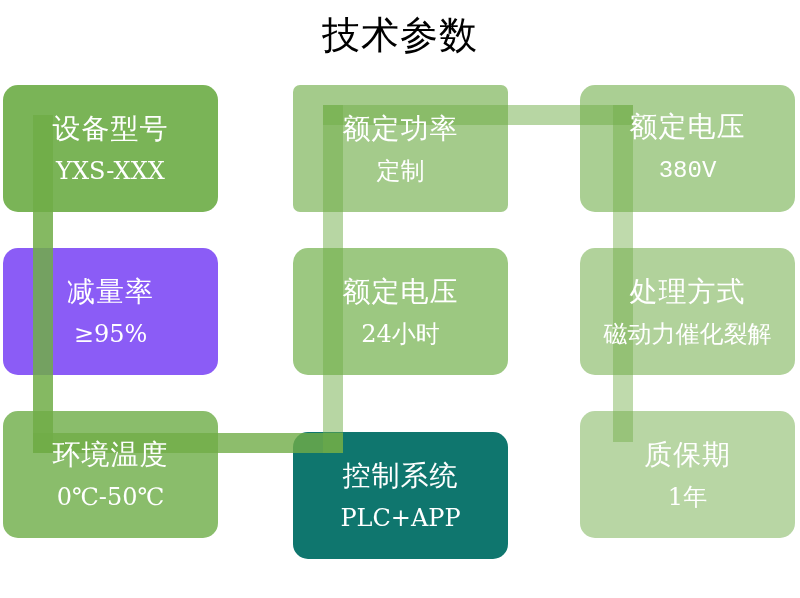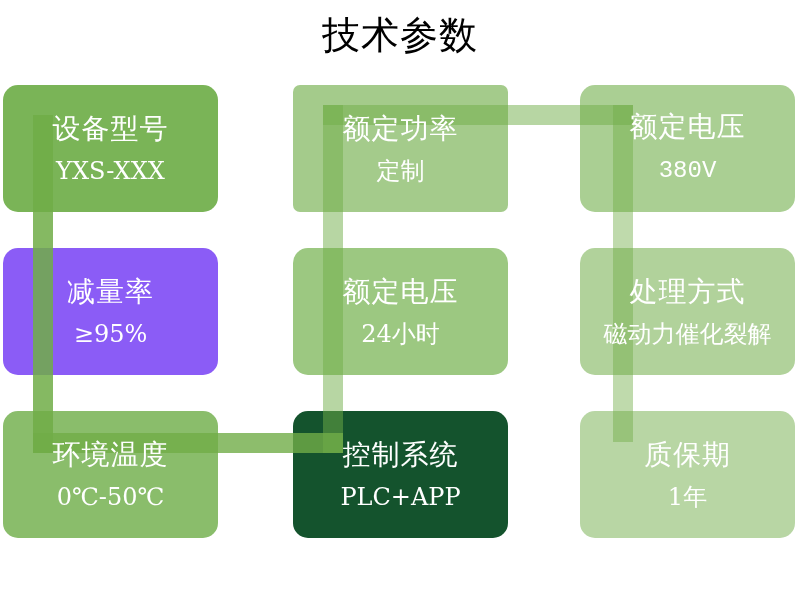--- a/index.html
+++ b/index.html
@@ -75,21 +75,21 @@
         <div class="box-value">24小时</div>
       </div>
       <div class="box" style="left: 580px; top: 248px; background: rgb(177, 210, 155);">
         <div class="box-title">处理方式</div>
         <div class="box-value">磁动力催化裂解</div>
       </div>
       <div class="box" style="left: 3px; top: 411px; background: rgb(138, 189, 107);">
         <div class="box-title">环境温度</div>
         <div class="box-value">0℃-50℃</div>
       </div>
-      <div class="box" style="left: 293px; top: 411px; background: #14532d;">
+      <div class="box" style="left: 293px; top: 432px; background: #0f766e;">
         <div class="box-title">控制系统</div>
         <div class="box-value">PLC+APP</div>
       </div>
       <div class="box" style="left: 580px; top: 411px; background: rgb(184, 214, 164); justify-content: center;">
         <div class="box-title">质保期</div>
         <div class="box-value">1年</div>
       </div>
       <div class="seg" style="left: 33px; top: 115px; width: 20px; height: 338px; background: rgba(112, 173, 71, 0.85);"></div>
       <div class="seg" style="left: 33px; top: 433px; width: 310px; height: 20px; background: rgba(112, 173, 71, 0.8);"></div>
       <div class="seg" style="left: 323px; top: 105px; width: 20px; height: 348px; background: rgba(112, 173, 71, 0.5);"></div>

